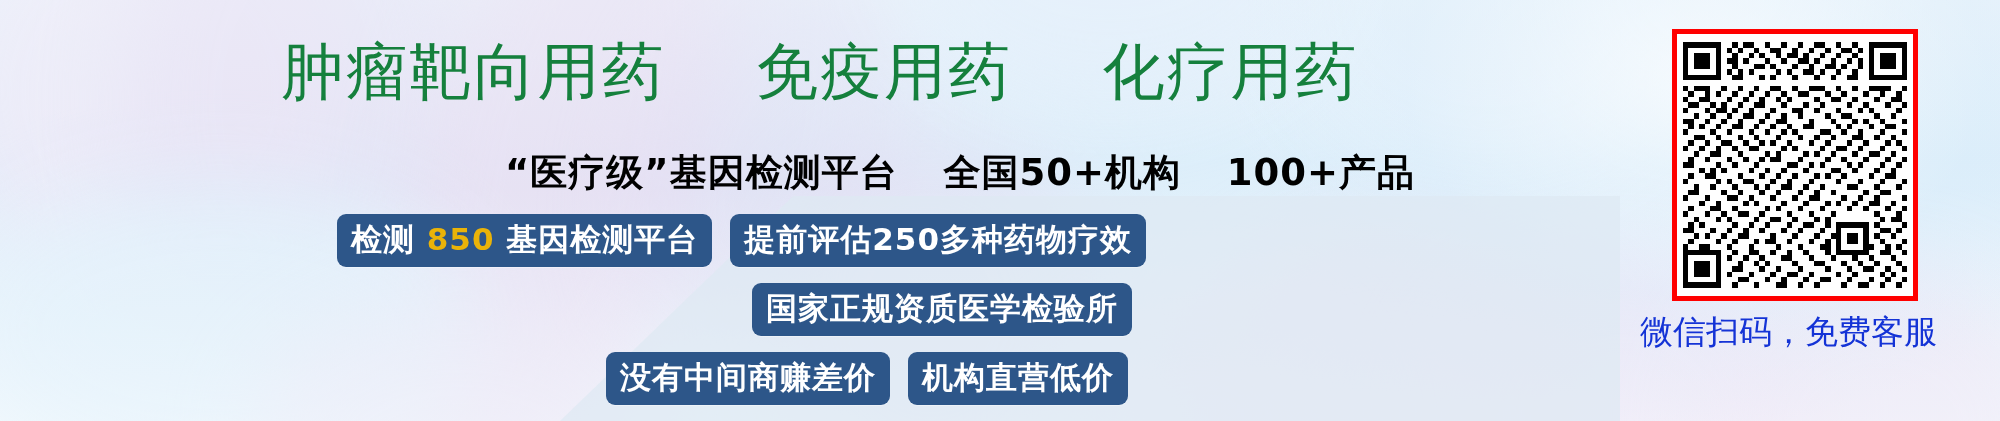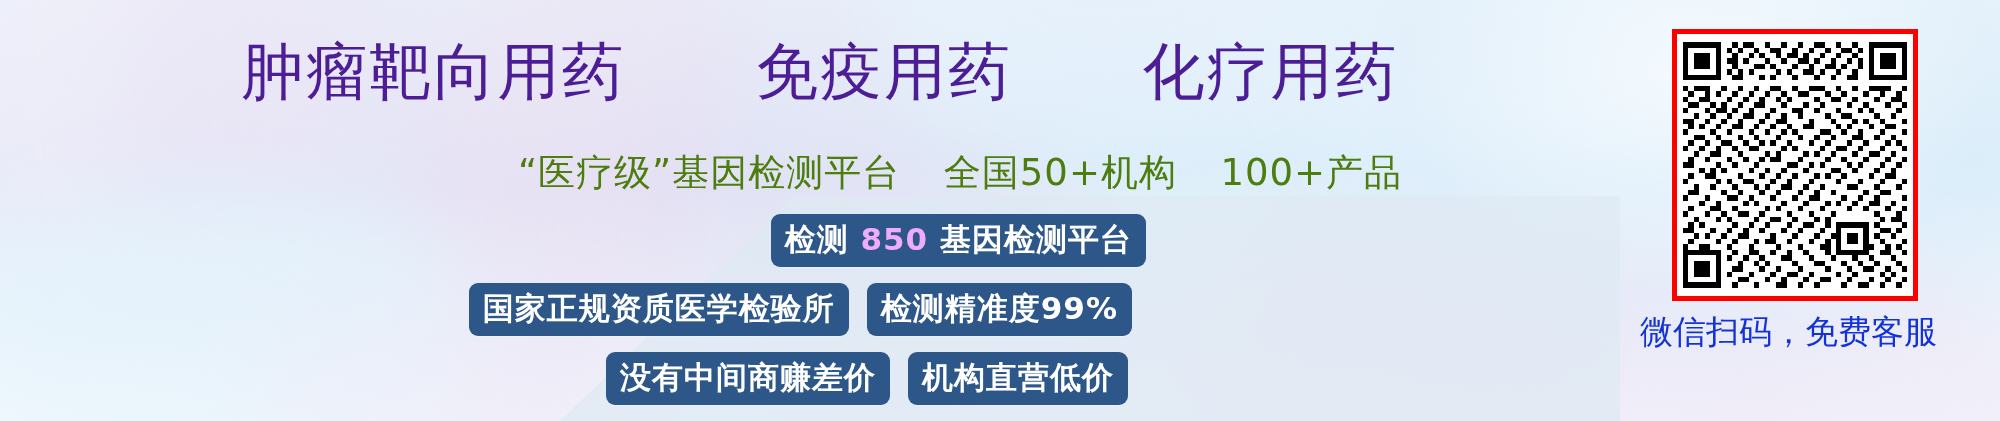--- a/index.html
+++ b/index.html
@@ -59,38 +59,38 @@
     left:560px; top:196px; width:1060px; height:225px;
     background:rgba(222,233,242,.72);
     clip-path:polygon(22% 0%, 100% 0%, 100% 100%, 0% 100%);
   }
 
   
   .headline{
     position:absolute;
     left:0; top:30px; width:1640px;
     text-align:center;
-    font-family:Liberation Mono, monospace;
+    font-family:Liberation Sans, sans-serif;
     font-size:62px;
     font-weight:400;
-    color:#4c1d95;
+    color:#15803d;
     letter-spacing:2px;
     white-space:nowrap;
   }
   .headline .gap{display:inline-block;width:52px;}
 
   
   .subline{
     position:absolute;
     left:300px; top:148px; width:1320px;
     text-align:center;
     font-family:"DejaVu Sans","Liberation Sans",sans-serif;
     font-size:37px;
-    font-weight:400;
-    color:#4d7c0f;
+    font-weight:700;
+    color:#000000;
     letter-spacing:1px;
     white-space:nowrap;
   }
   .subline .sp{display:inline-block;width:18px;}
 
   
   .badge-rows{
     position:absolute;
     left:0; top:214px; width:1640px;
   }
@@ -112,21 +112,21 @@
     border-radius:9px;
     font-family:"DejaVu Sans","Liberation Sans",sans-serif;
     font-size:31px;
     font-weight:700;
     line-height:1;
     padding:10px 14px 12px 14px;
     letter-spacing:1px;
     white-space:nowrap;
     box-shadow:0 1px 0 rgba(255,255,255,.35);
   }
-  .badge .hot{color:#f0abfc;}
+  .badge .hot{color:#eab308;}
 
   
   .row2{transform:translateX(-14px);}
   .row3{transform:translateX(-18px);}
 
   
   .qr-wrap{
     position:absolute;
     left:1672px; top:29px;
     width:246px; height:272px;
@@ -187,28 +187,28 @@
     <span class="sp"></span>
     <span>100+产品</span>
   </div>
 
   <div class="badge-rows">
 
     <div class="badge-row row1">
       <div class="badge">
         <span>检测 </span><span class="hot">850</span><span> 基因检测平台</span>
       </div>
+      <div class="badge">
+        <span>提前评估250多种药物疗效</span>
+      </div>
     </div>
 
     <div class="badge-row row2">
       <div class="badge">
         <span>国家正规资质医学检验所</span>
-      </div>
-      <div class="badge">
-        <span>检测精准度99%</span>
       </div>
     </div>
 
     <div class="badge-row row3">
       <div class="badge">
         <span>没有中间商赚差价</span>
       </div>
       <div class="badge">
         <span>机构直营低价</span>
       </div>

